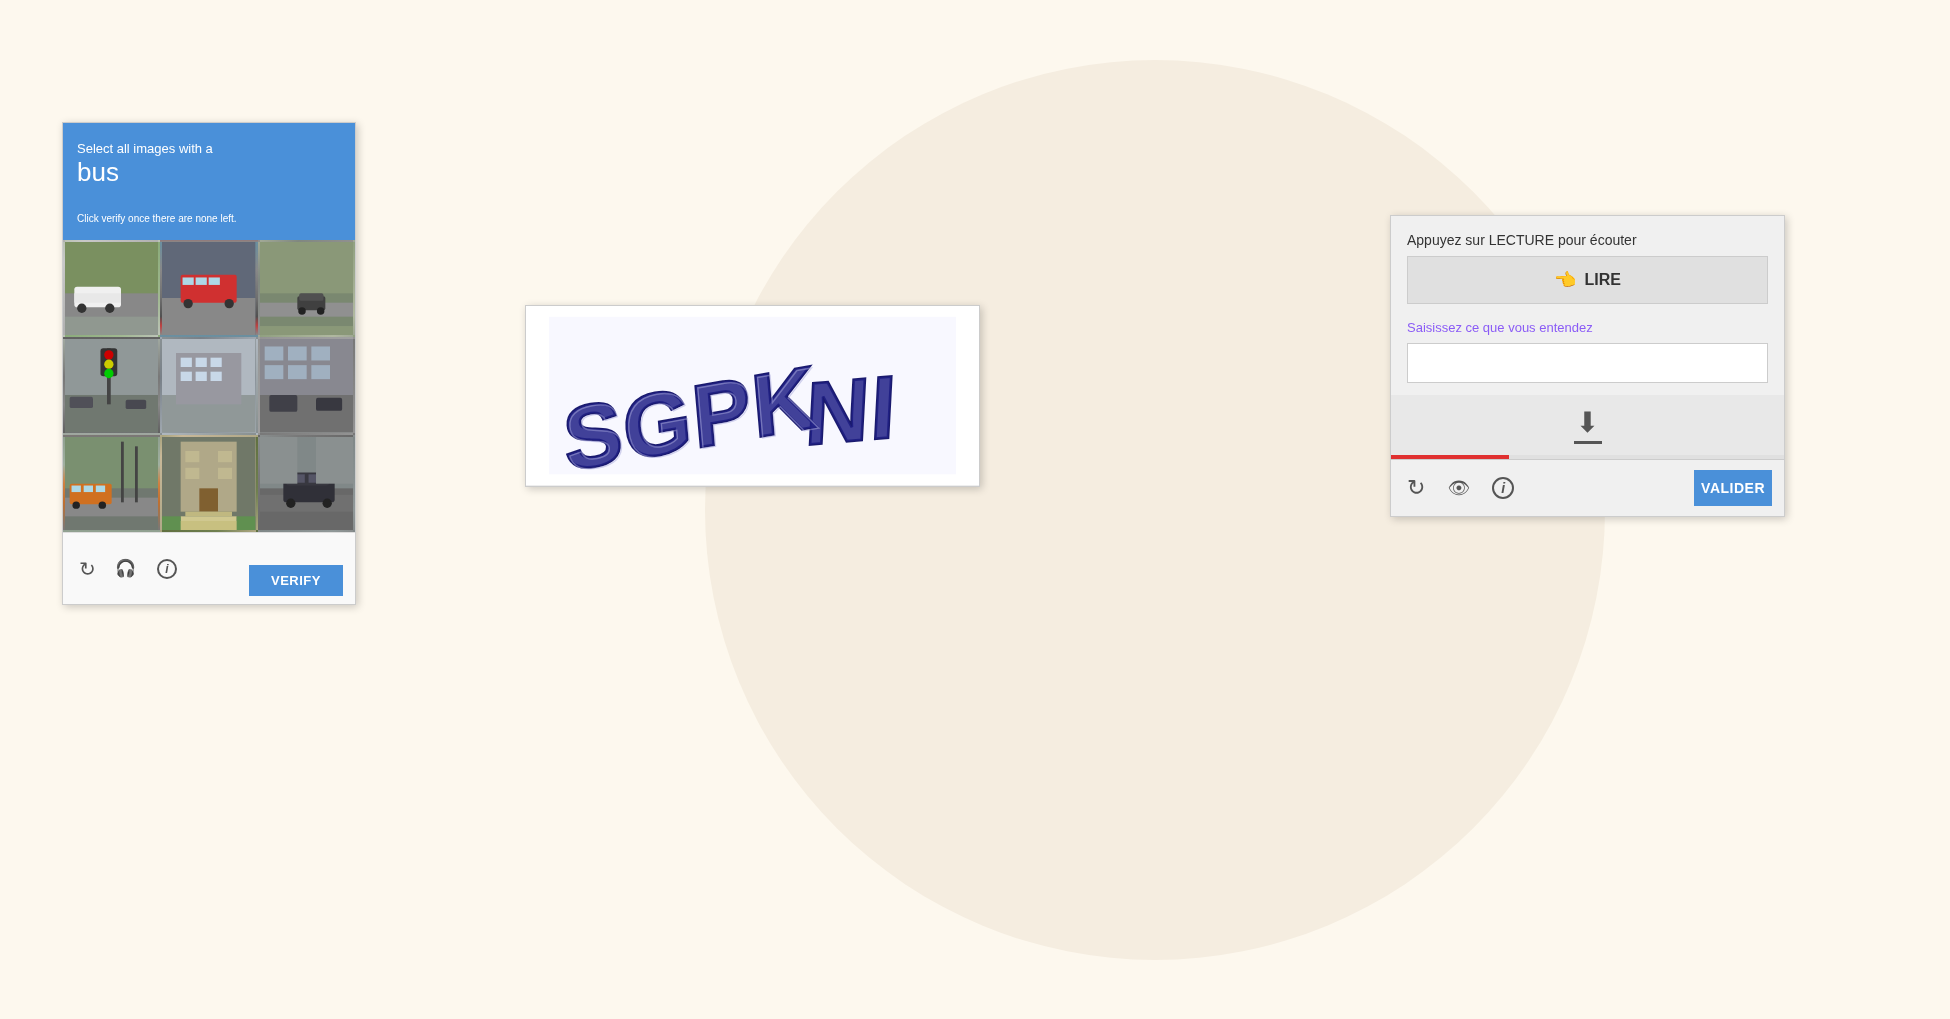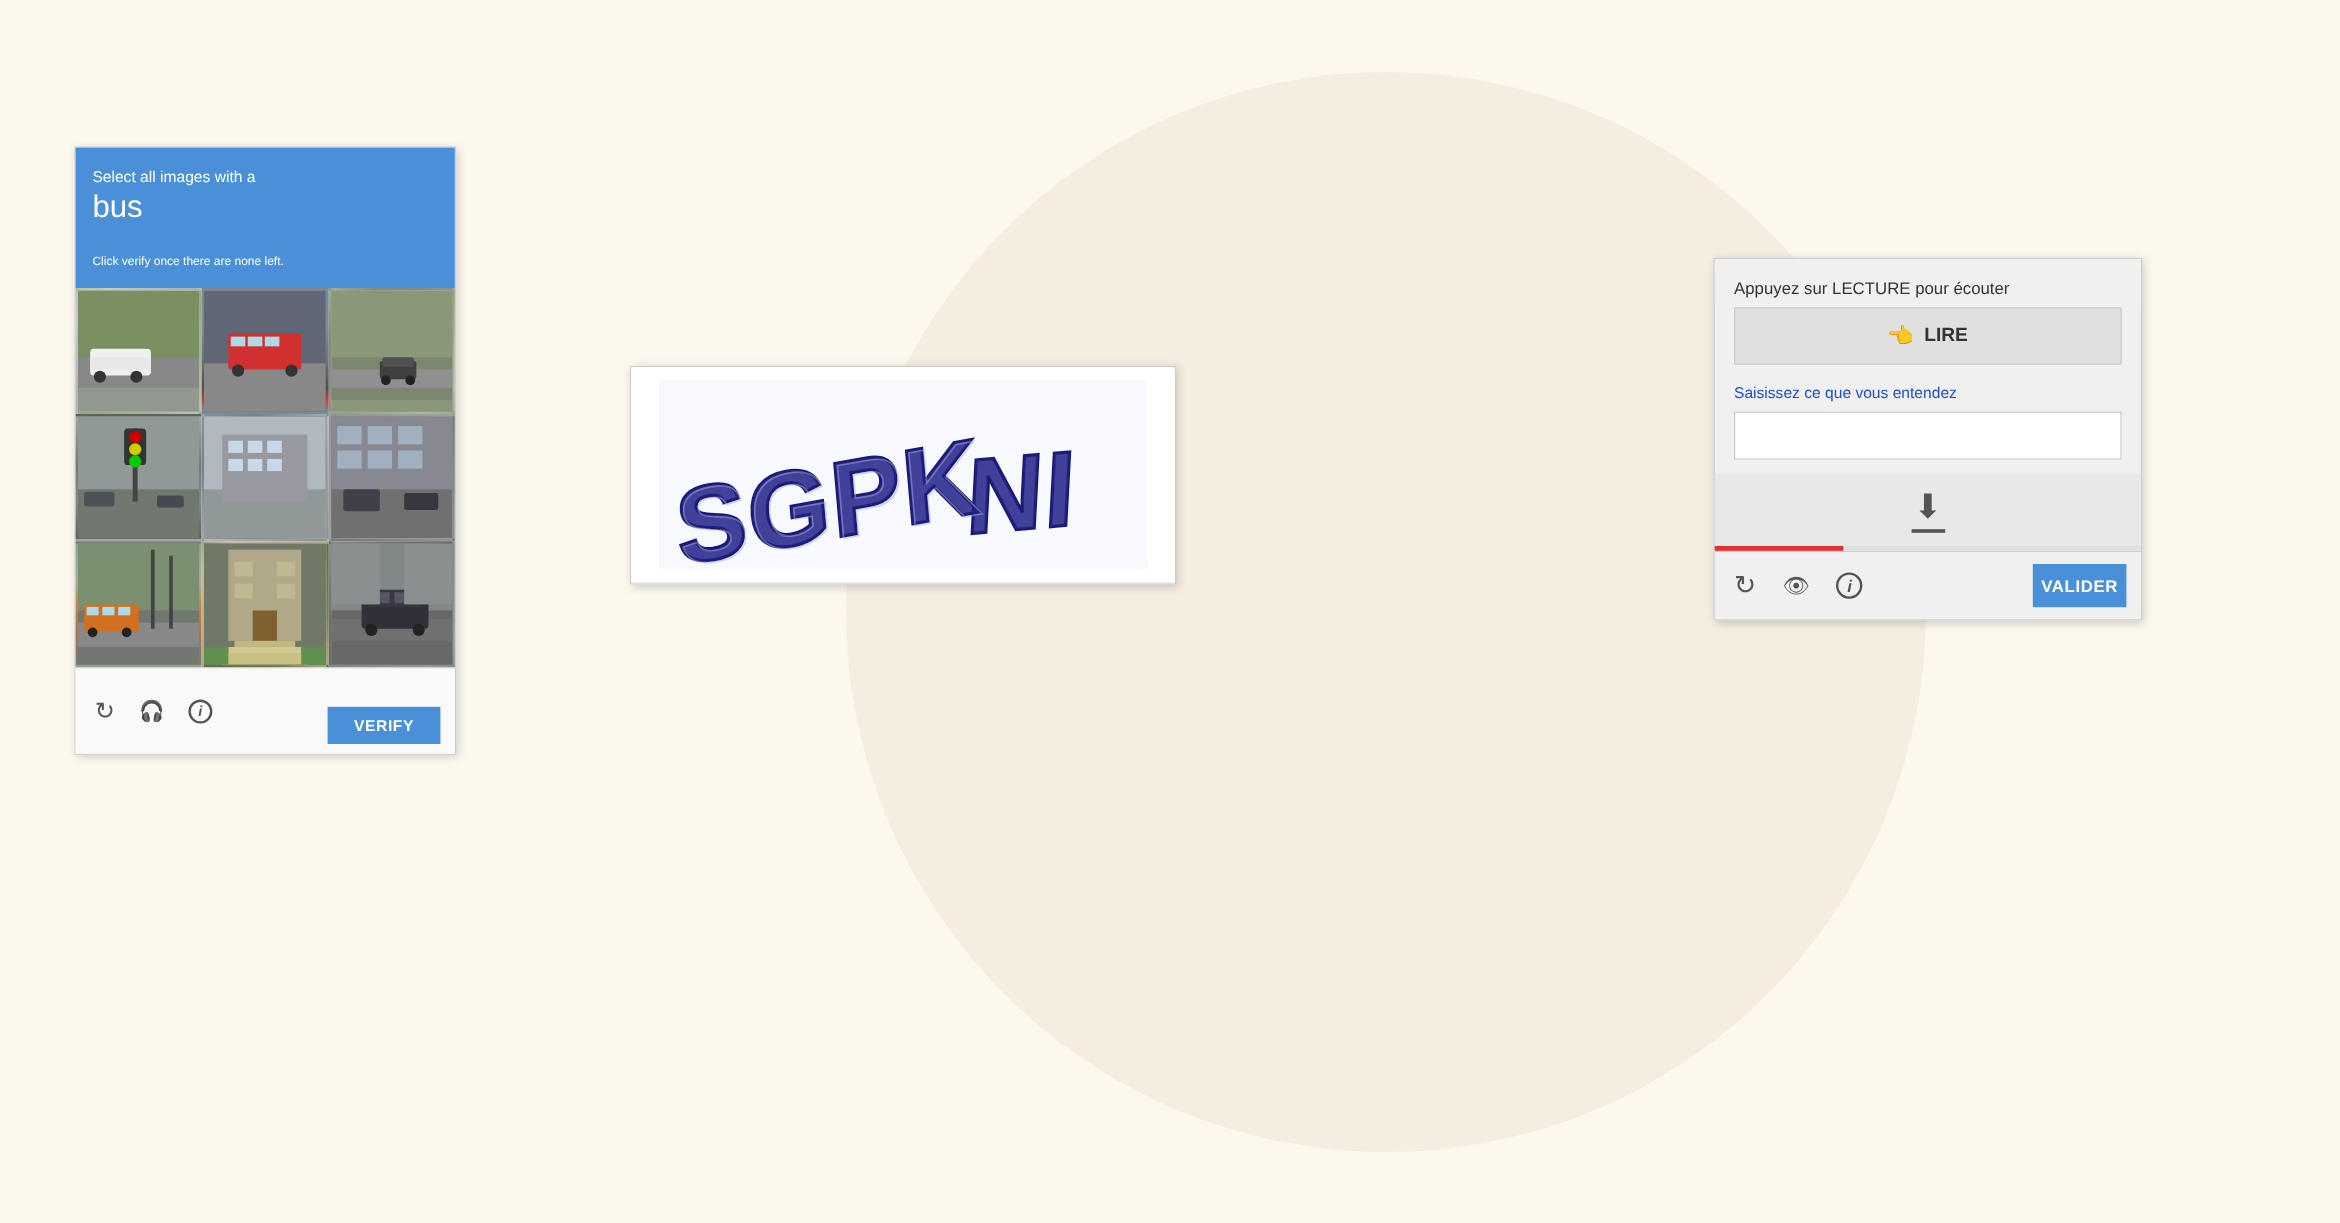--- a/index.html
+++ b/index.html
@@ -24,21 +24,21 @@
       left: 50%;
       transform: translate(-30%, -50%);
       z-index: 0;
     }
 
     
     .captcha-image-widget {
       position: absolute;
       left: 62px;
       top: 122px;
-      width: 318px;
+      width: 294px;
       background: #fff;
       border: 1px solid #ccc;
       box-shadow: 2px 2px 8px rgba(0,0,0,0.2);
       z-index: 10;
     }
 
     .captcha-image-header {
       background-color: #4a90d9;
       padding: 16px 14px 14px 14px;
       color: #fff;
@@ -151,21 +151,21 @@
     .captcha-text-image svg {
       width: 90%;
       height: 90%;
     }
 
     
     .captcha-audio-widget {
       position: absolute;
       right: 165px;
       top: 215px;
-      width: 357px;
+      width: 395px;
       background: #f0f0f0;
       border: 1px solid #ccc;
       box-shadow: 2px 2px 8px rgba(0,0,0,0.2);
       z-index: 10;
     }
 
     .audio-header {
       padding: 16px 16px 8px 16px;
       font-size: 14px;
       color: #333;
@@ -184,21 +184,21 @@
       color: #333;
       display: flex;
       align-items: center;
       justify-content: center;
       gap: 8px;
     }
 
     .saisir-label {
       padding: 4px 16px 8px 16px;
       font-size: 13px;
-      color: #1d4ed8;
+      color: #8b5cf6;
     }
 
     .audio-input {
       width: calc(100% - 32px);
       margin: 0 16px 12px 16px;
       height: 40px;
       background: #fff;
       border: 1px solid #ccc;
       padding: 6px 10px;
       font-size: 14px;

